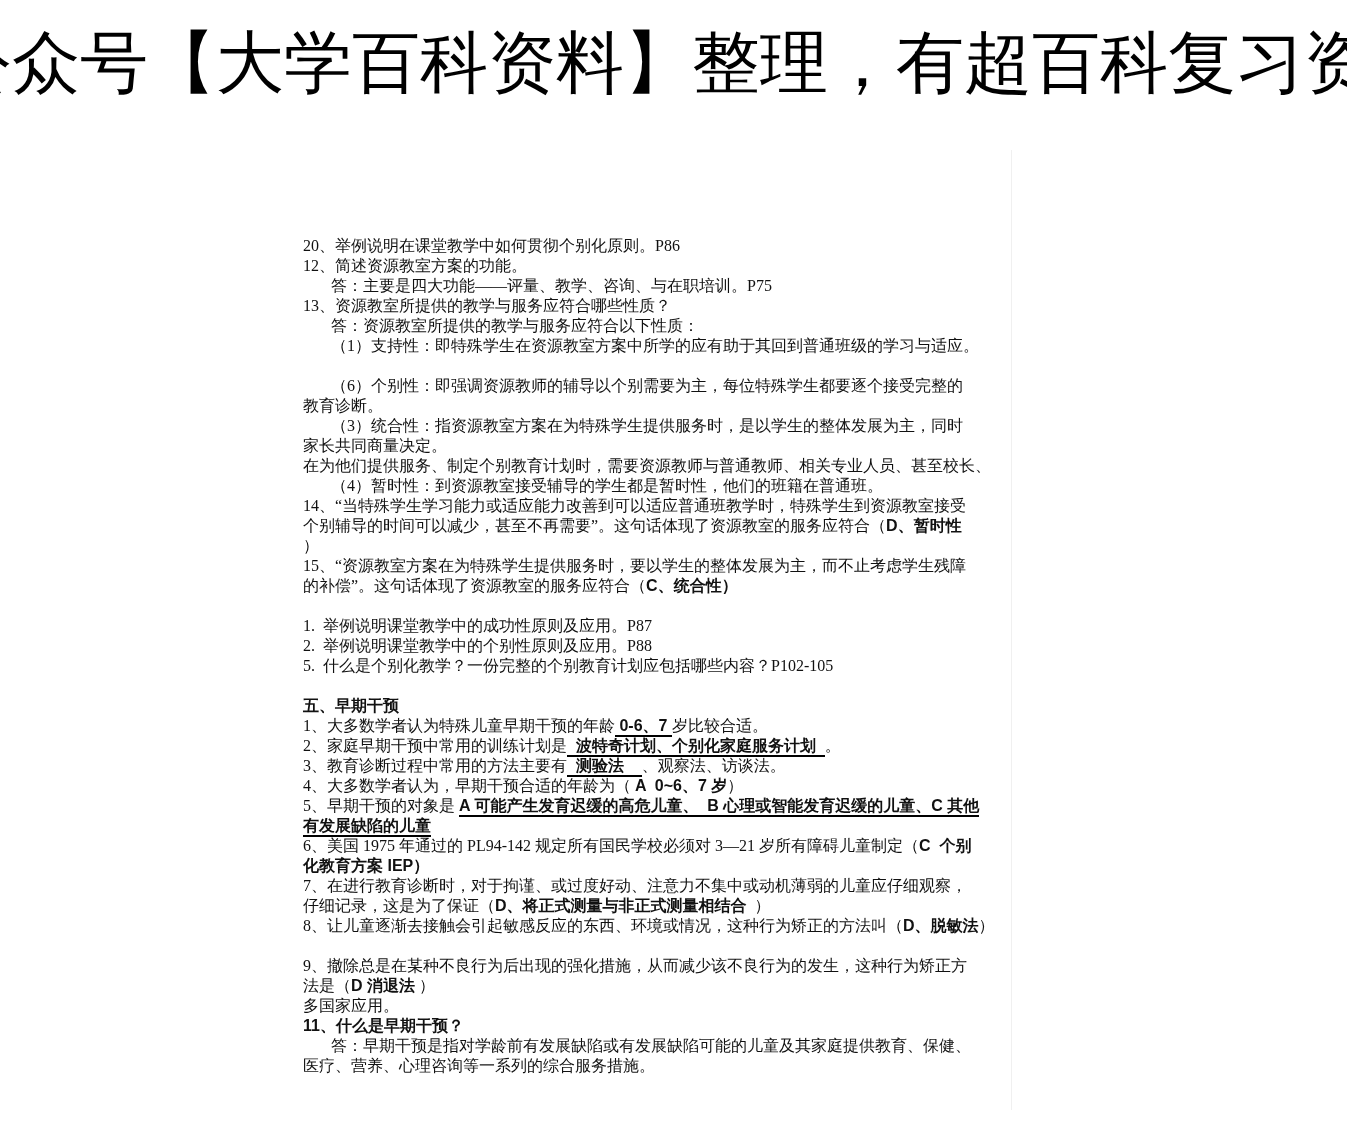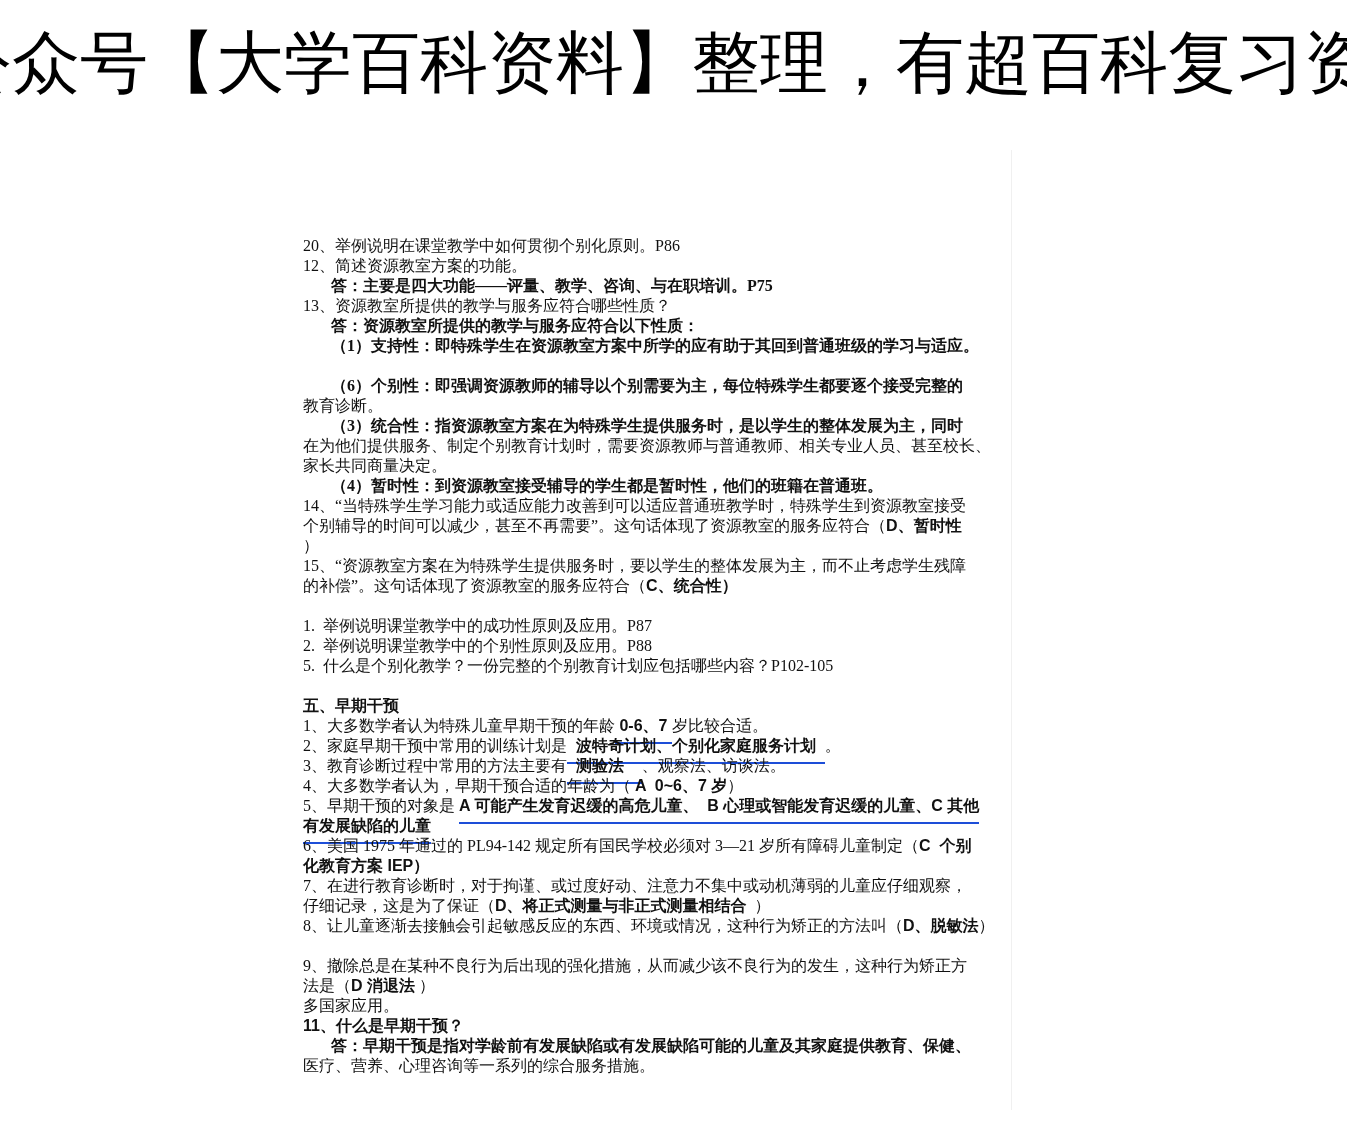--- a/index.html
+++ b/index.html
@@ -35,22 +35,22 @@
     width:720px;
     font-size:16px;
     line-height:20px;
     color:#111;
   }
   .line{
     height:20px;
     white-space:pre;
   }
   .line span.b{font-weight:700;font-family:Liberation Sans, sans-serif;letter-spacing:0;}
-  .line span.u{border-bottom:2px solid #1d4ed8;padding-bottom:8px;}
-  .ind{padding-left:28px;font-weight:bold;}
+  .line span.u{border-bottom:2px solid #000000;padding-bottom:1px;}
+  .ind{padding-left:28px;}
   .edge{
     position:absolute;
     left:1011px;top:150px;
     width:1px;height:960px;
     background:#f0f0f0;
   }
 </style>
 </head>
 <body>
 
@@ -63,22 +63,22 @@
       <div class="line"><span class="">20、举例说明在课堂教学中如何贯彻个别化原则。P86</span></div>
       <div class="line"><span class="">12、简述资源教室方案的功能。</span></div>
       <div class="line ind"><span class="">答：主要是四大功能——评量、教学、咨询、与在职培训。P75</span></div>
       <div class="line"><span class="">13、资源教室所提供的教学与服务应符合哪些性质？</span></div>
       <div class="line ind"><span class="">答：资源教室所提供的教学与服务应符合以下性质：</span></div>
       <div class="line ind"><span class="">（1）支持性：即特殊学生在资源教室方案中所学的应有助于其回到普通班级的学习与适应。</span></div>
       <div class="line"></div>
       <div class="line ind"><span class="">（6）个别性：即强调资源教师的辅导以个别需要为主，每位特殊学生都要逐个接受完整的</span></div>
       <div class="line"><span class="">教育诊断。</span></div>
       <div class="line ind"><span class="">（3）统合性：指资源教室方案在为特殊学生提供服务时，是以学生的整体发展为主，同时</span></div>
+      <div class="line"><span class="">家长共同商量决定。</span></div>
       <div class="line"><span class="">在为他们提供服务、制定个别教育计划时，需要资源教师与普通教师、相关专业人员、甚至校长、</span></div>
-      <div class="line"><span class="">家长共同商量决定。</span></div>
       <div class="line ind"><span class="">（4）暂时性：到资源教室接受辅导的学生都是暂时性，他们的班籍在普通班。</span></div>
       <div class="line"><span class="">14、“当特殊学生学习能力或适应能力改善到可以适应普通班教学时，特殊学生到资源教室接受</span></div>
       <div class="line"><span class="">个别辅导的时间可以减少，甚至不再需要”。这句话体现了资源教室的服务应符合（</span><span class="b">D、暂时性</span></div>
       <div class="line"><span class="">）</span></div>
       <div class="line"><span class="">15、“资源教室方案在为特殊学生提供服务时，要以学生的整体发展为主，而不止考虑学生残障</span></div>
       <div class="line"><span class="">的补偿”。这句话体现了资源教室的服务应符合（</span><span class="b">C、统合性）</span></div>
       <div class="line"></div>
       <div class="line"><span class="">1.  举例说明课堂教学中的成功性原则及应用。P87</span></div>
       <div class="line"><span class="">2.  举例说明课堂教学中的个别性原则及应用。P88</span></div>
       <div class="line"><span class="">5.  什么是个别化教学？一份完整的个别教育计划应包括哪些内容？P102-105</span></div>

